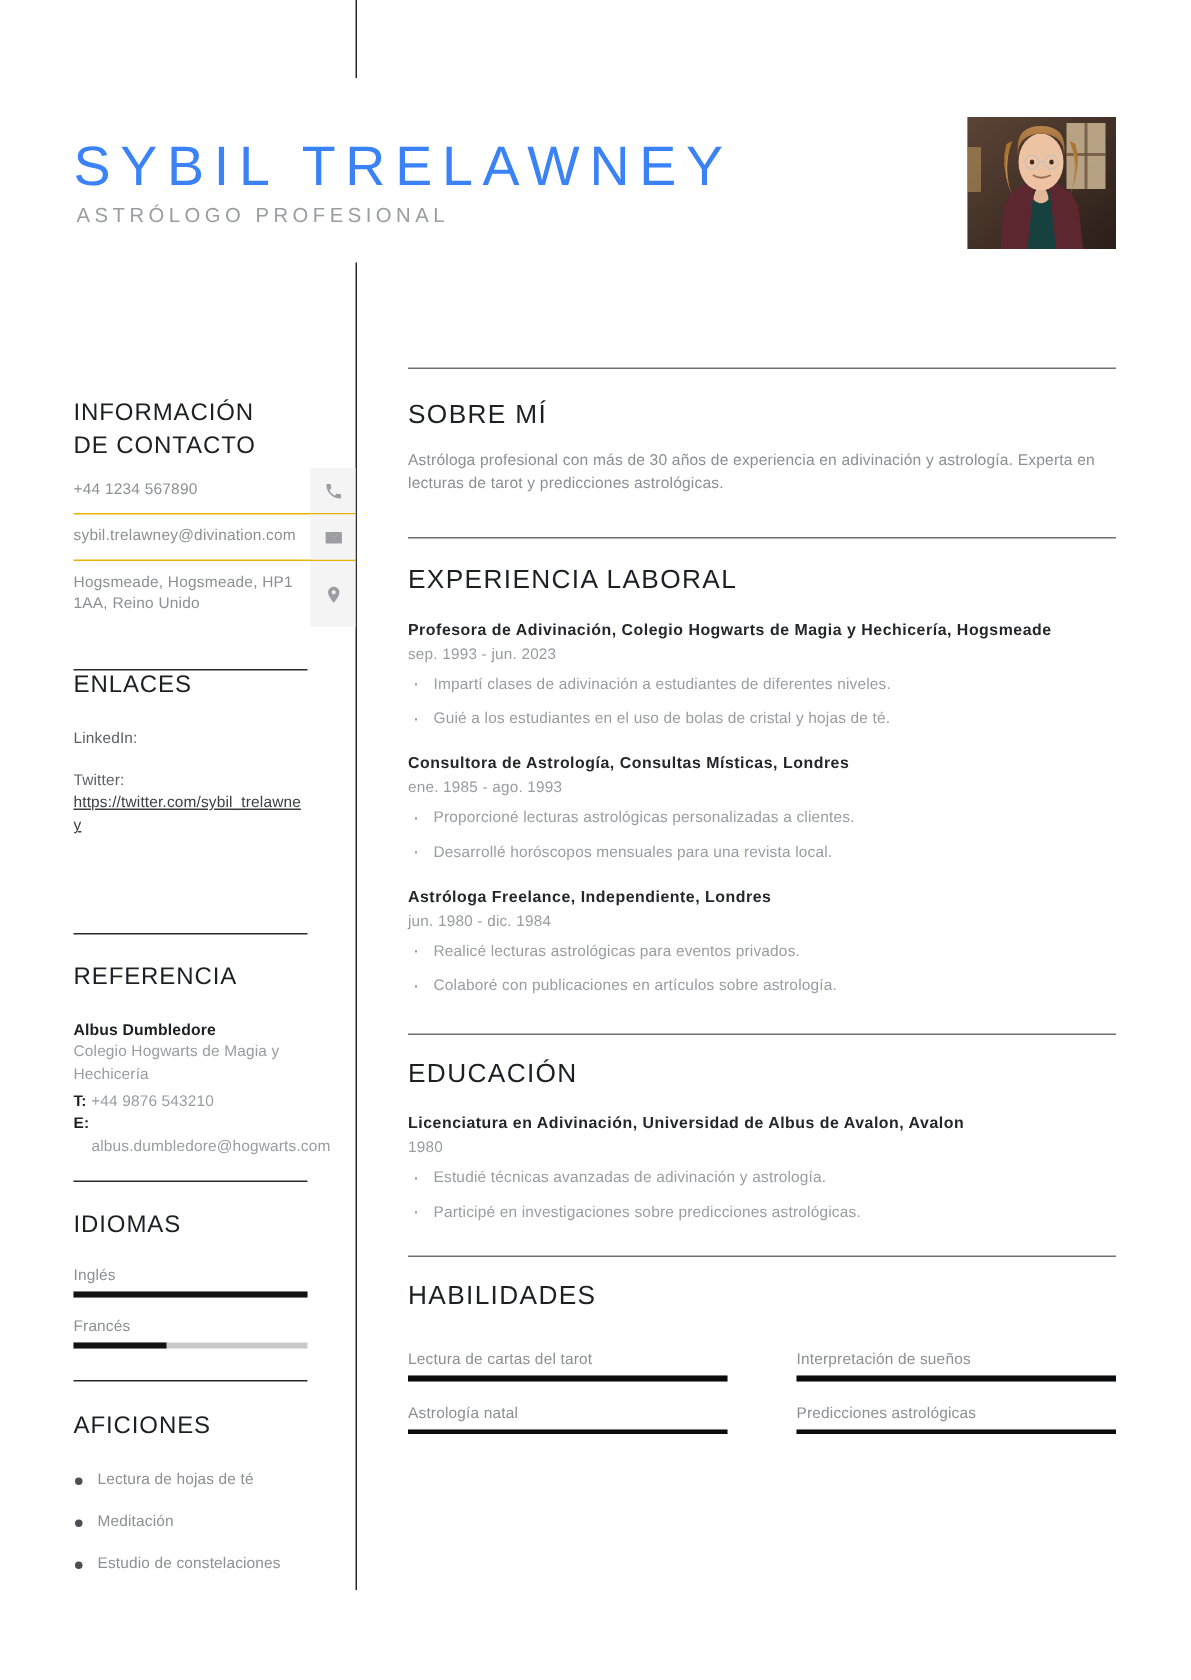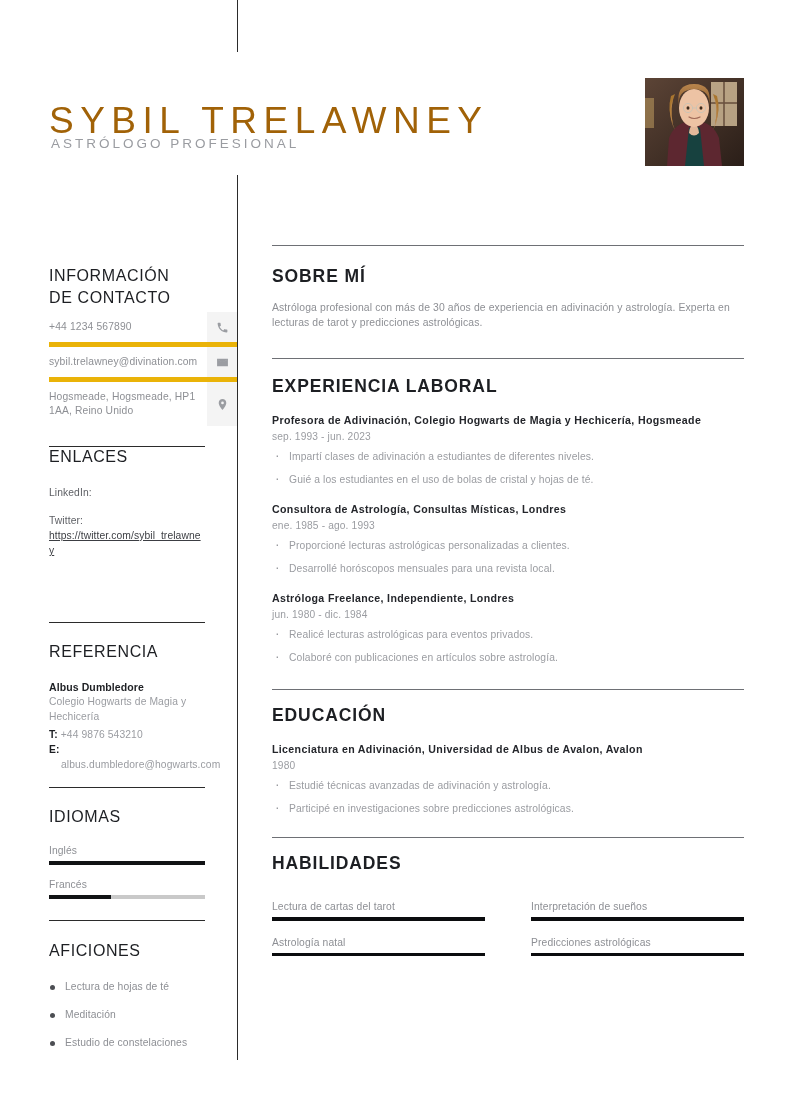--- a/index.html
+++ b/index.html
@@ -42,25 +42,25 @@
   .header {
     position: absolute;
     left: 0;
     top: 70px;
     width: 794px;
     height: 110px;
   }
   .name {
     position: absolute;
     left: 49px;
-    top: 30px;
+    top: 20px;
     font-size: 37px;
     letter-spacing: 6.5px;
     font-weight: 300;
-    color: #a16207;
+    color: #3b82f6;
     white-space: nowrap;
   }
   .job-title {
     position: absolute;
     left: 51px;
     top: 66px;
     font-size: 13.5px;
     letter-spacing: 3.0px;
     font-weight: 400;
     color: #9a9ca1;
@@ -102,21 +102,21 @@
     color: #1d1f23;
     line-height: 22px;
     white-space: pre-line;
   }
 
   .contact-rows { position: absolute; left: 49px; width: 188px; }
   .c-row {
     position: relative;
     min-height: 28px;
     padding: 8px 34px 8px 0px;
-    border-bottom: 5px solid #eab308;
+    border-bottom: 1px solid #eab308;
   }
   .c-row:first-child { border-top: none; }
   .c-text {
     font-size: 10.3px;
     line-height: 14px;
     color: #8d8f94;
     letter-spacing: 0.15px;
     word-break: break-word;
   }
   .c-icon {
@@ -217,21 +217,21 @@
   .main-rule {
     position: absolute;
     left: 272px;
     width: 472px;
     height: 1.4px;
     background: #6e7075;
   }
 
   .main-h {
     font-size: 17.5px;
-    font-weight: 700;
+    font-weight: 400;
     letter-spacing: 0.9px;
     color: #1d1f23;
     line-height: 21px;
   }
 
   .about-text {
     font-size: 10.4px;
     line-height: 15px;
     color: #8d8f94;
     letter-spacing: 0.12px;

